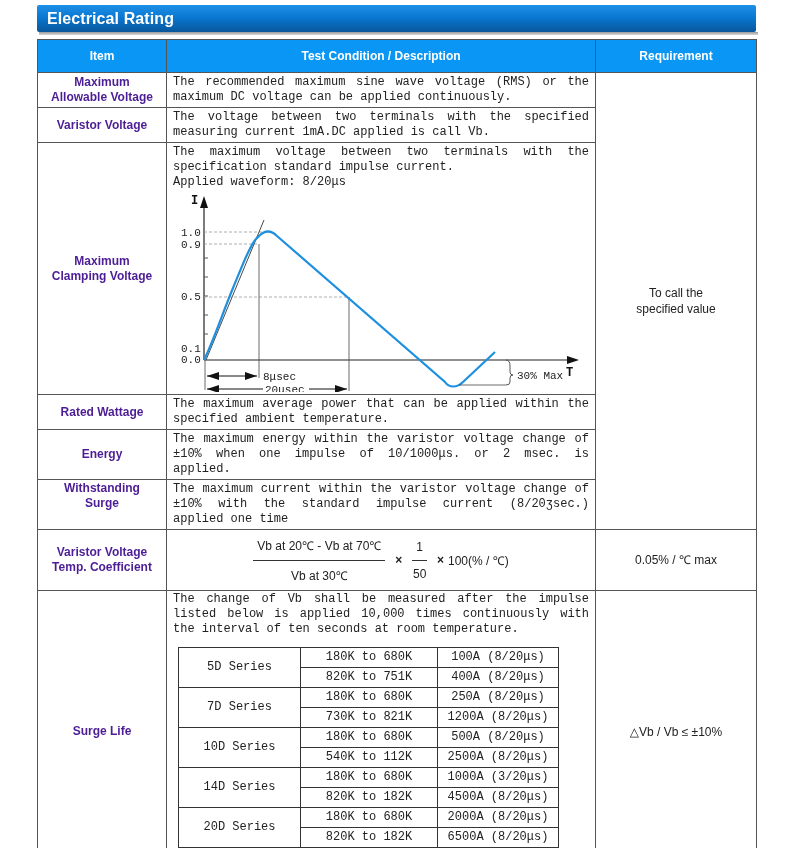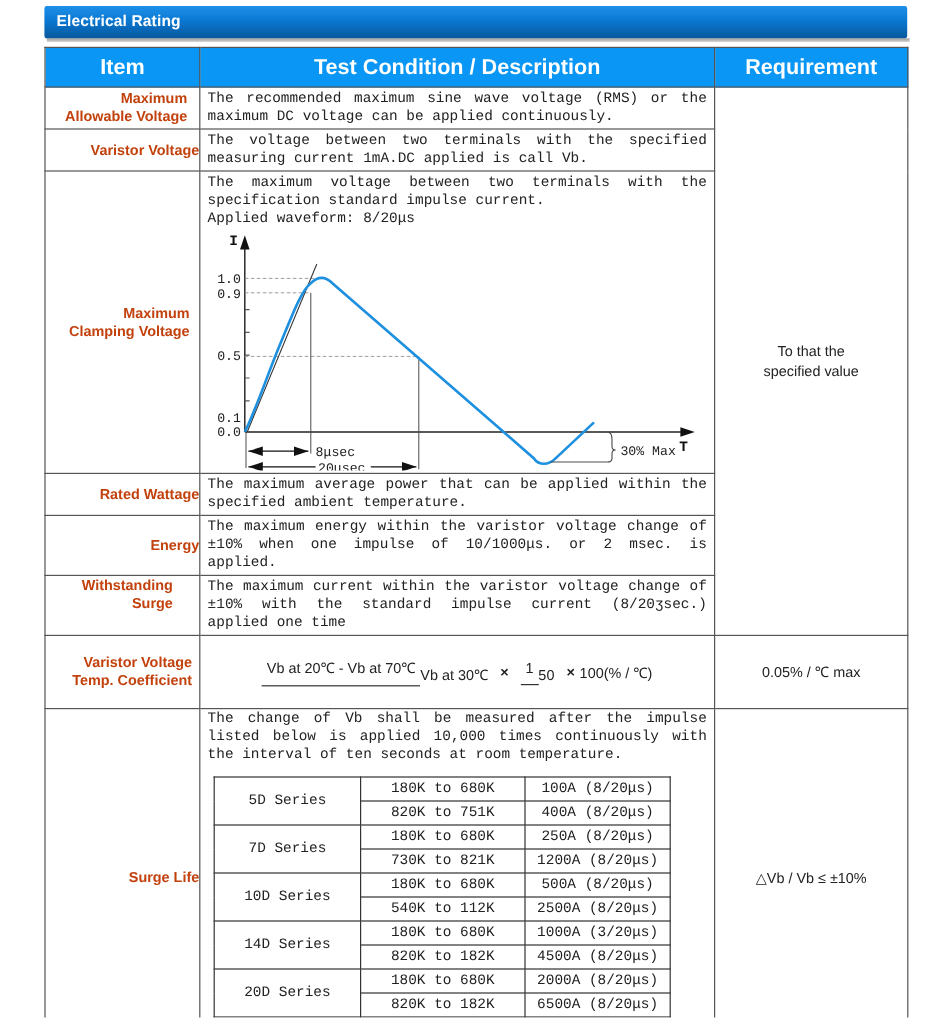--- a/index.html
+++ b/index.html
@@ -4,30 +4,30 @@
 <style>
   html, body { margin:0; padding:0; background:#ffffff; }
   body { width:790px; height:848px; position:relative; overflow:hidden;
          font-family:"Liberation Sans", sans-serif; color:#222; }
   .banner { position:absolute; left:37px; top:5px; width:719px; height:27px;
             background:linear-gradient(#1e90e8 0%, #0a78d2 45%, #08579c 100%);
             border-radius:2px; }
   .banner-shadow { position:absolute; left:39px; top:32px; width:719px; height:3px;
             background:linear-gradient(#9a9a9a,#d8d8d8); }
   .banner-title { position:absolute; left:10px; top:5px; color:#fff; font-weight:bold;
-            font-size:13px; letter-spacing:0.1px;text-align:center; }
+            font-size:16px; letter-spacing:0.1px;text-align:center; }
   table.main { position:absolute; left:37px; top:39px; border-collapse:collapse;
             width:719px; table-layout:fixed; }
   table.main td, table.main th { border:1px solid #555; padding:0; font-size:12px; }
-  table.main th { background:#0a96f5; color:#fff; font-weight:bold; height:32px; font-size:18px; }
-  .item { text-align:right; font-weight:bold; font-size:12px; line-height:15px; color:#c2410c; }
+  table.main th { background:#0a96f5; color:#fff; font-weight:bold; height:32px; font-size:12px; }
+  .item { text-align:center; font-weight:bold; font-size:12px; line-height:15px; color:#4c1d95; }
   .desc { text-align:justify; padding:2px 6px 2px 6px !important; line-height:15px; color:#222;font-family:Liberation Mono, monospace; }
   .req { text-align:center; line-height:16px; color:#222; }
   .formula { display:flex; align-items:center; justify-content:center; gap:10px; font-size:12px; }
-  .frac { display:inline-flex; flex-direction:row; }
+  .frac { display:inline-flex; flex-direction:column; align-items:center; }
   .frac .num { padding:0 4px 6px 4px; border-bottom:1px solid #333; }
   .frac .den { padding-top:6px; }
   .times { font-size:12px; font-weight:bold; }
   table.sub { border-collapse:collapse; margin:10px 0 10px 5px; width:380px; table-layout:fixed;border-radius:26px; }
   table.sub td { border:1px solid #333; text-align:center; height:19px; font-size:12px; color:#222; }
   .chart { display:block; margin:2px 0 0 0; }
 </style>
 </head>
 <body>
 
@@ -45,21 +45,21 @@
   <tbody>
       <tr>
     <th>Item</th>
     <th>Test Condition / Description</th>
     <th>Requirement</th>
   </tr>
 
   <tr style="height:35px">
     <td class="item" style="padding:0 10px">Maximum Allowable Voltage</td>
     <td class="desc">The recommended maximum sine wave voltage (RMS) or the maximum DC voltage can be applied continuously.</td>
-    <td class="req" rowspan="6" style="padding:0 30px">To that the specified value</td>
+    <td class="req" rowspan="6" style="padding:0 30px">To call the specified value</td>
   </tr>
 
   <tr style="height:34px">
     <td class="item">Varistor Voltage</td>
     <td class="desc">The voltage between two terminals with the specified measuring current 1mA.DC applied is call Vb.</td>
   </tr>
 
   <tr style="height:249px">
     <td class="item" style="padding:0 8px">Maximum Clamping Voltage</td>
     <td class="desc" style="vertical-align:top">

